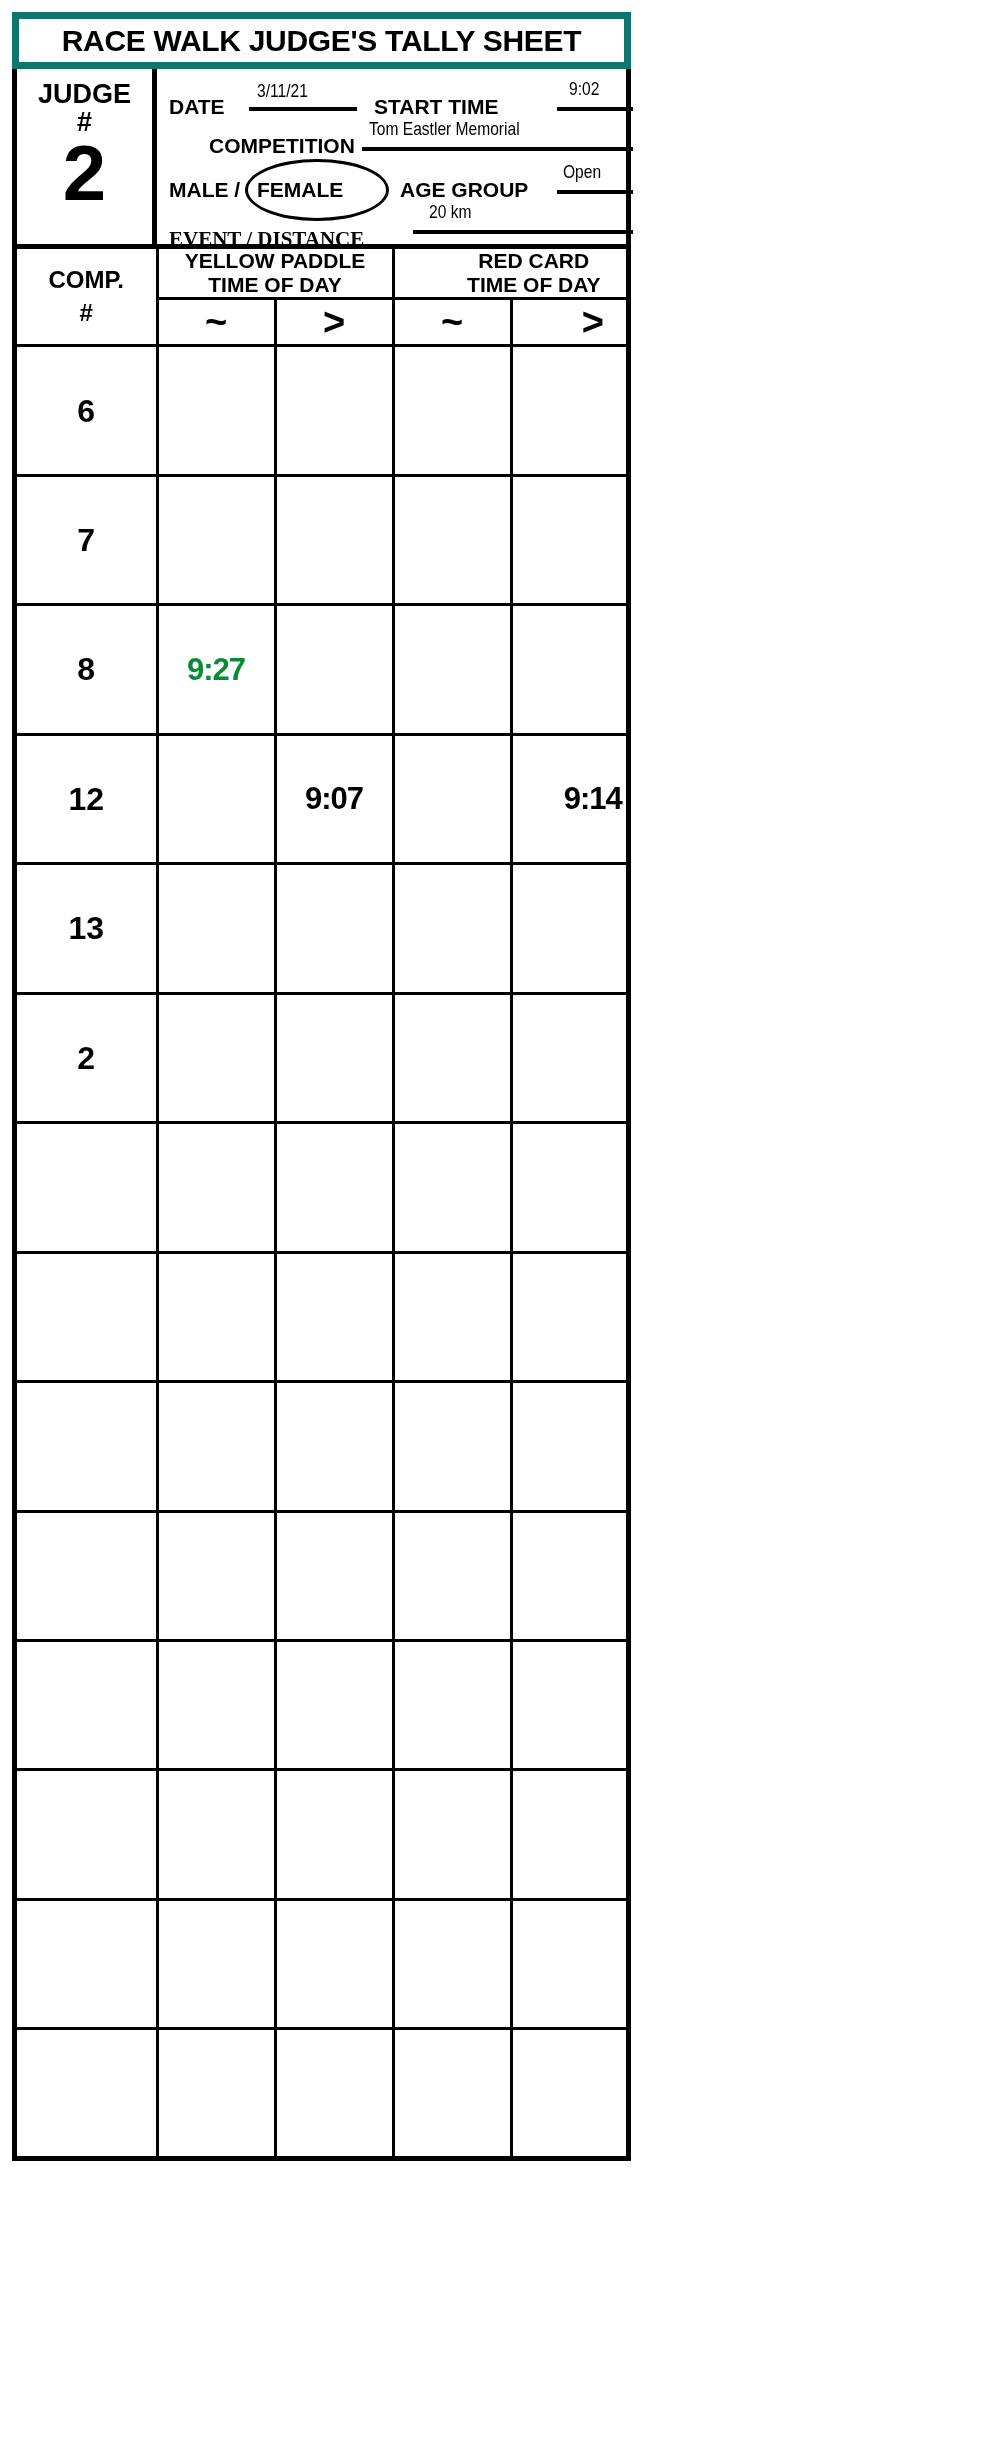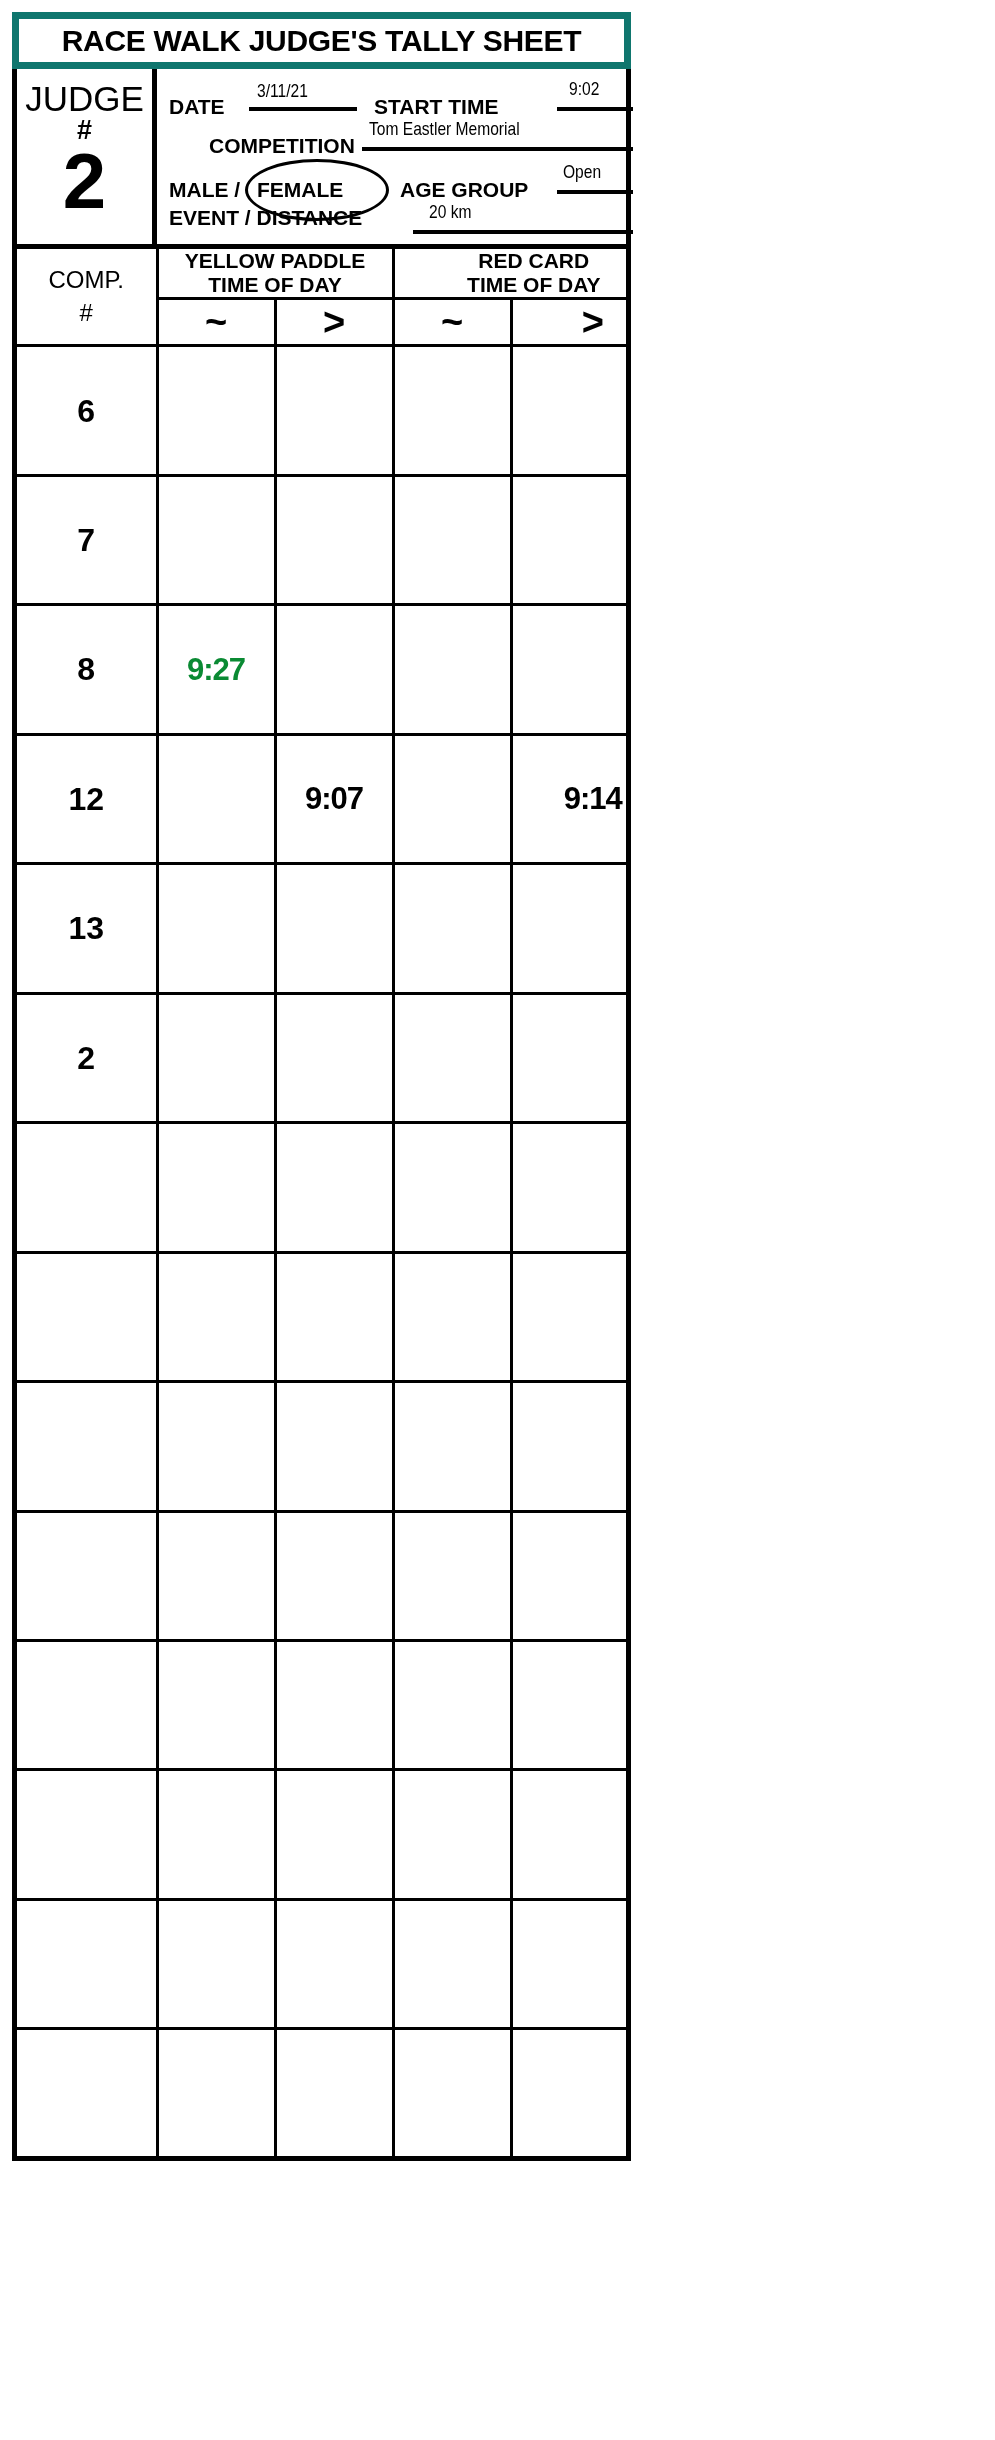--- a/index.html
+++ b/index.html
@@ -71,22 +71,22 @@
     flex: none;
     border-right: 5px solid #000;
     box-sizing: border-box;
     display: flex;
     flex-direction: column;
     align-items: center;
     justify-content: flex-start;
     padding-top: 12px;
   }
   .judge-word {
-    font-size: 35px;
-    font-weight: normal;
+    font-size: 27px;
+    font-weight: bold;
     line-height: 1.0;
   }
   .judge-hash {
     font-size: 27px;
     font-weight: bold;
     line-height: 1.1;
   }
   .judge-num {
     font-size: 78px;
     font-weight: bold;
@@ -155,21 +155,21 @@
   table.tally tr:first-child th { border-top: none; }
   table.tally td:first-child, table.tally th:first-child { border-left: none; }
   table.tally td:last-child, table.tally th:last-child { border-right: none; padding-left: 44px; }
   table.tally tr:last-child td { border-bottom: none; }
 
   col.c-comp { width: 140px; }
   col.c-data { width: 118px; }
 
   .th-comp {
     font-size: 24px;
-    font-weight: normal;
+    font-weight: bold;
     line-height: 1.35;
   }
   .th-group {
     font-size: 21px;
     font-weight: bold;
     line-height: 1.15;
   }
   .sym-row td, .sym-row th {
     height: 44px;
   }
@@ -284,21 +284,21 @@
         <div class="fld-rule" style="left:205px; top:78px; width:271px;"></div>
 
         <span class="fld-label" style="left:12px; top:110px;">MALE /</span>
         <span class="fld-label" style="left:100px; top:110px;">FEMALE</span>
         <div class="circle-oval" style="left:88px; top:90px; width:144px; height:62px;"></div>
 
         <span class="fld-label" style="left:243px; top:110px;">AGE GROUP</span>
         <span class="fld-val" style="left:406px; top:93px;">Open</span>
         <div class="fld-rule" style="left:400px; top:121px; width:76px;"></div>
 
-        <span class="fld-label" style="left:12px; top:138px;">EVENT / DISTANCE</span>
+        <span class="fld-label" style="left:12px; top:160px;font-family:Liberation Serif, serif;">EVENT / DISTANCE</span>
         <span class="fld-val" style="left:272px; top:133px;">20 km</span>
         <div class="fld-rule" style="left:256px; top:161px; width:220px;"></div>
 
       </div>
     </div>
 
     <div class="grid">
       <table class="tally">
         <colgroup>
           <col class="c-comp">

